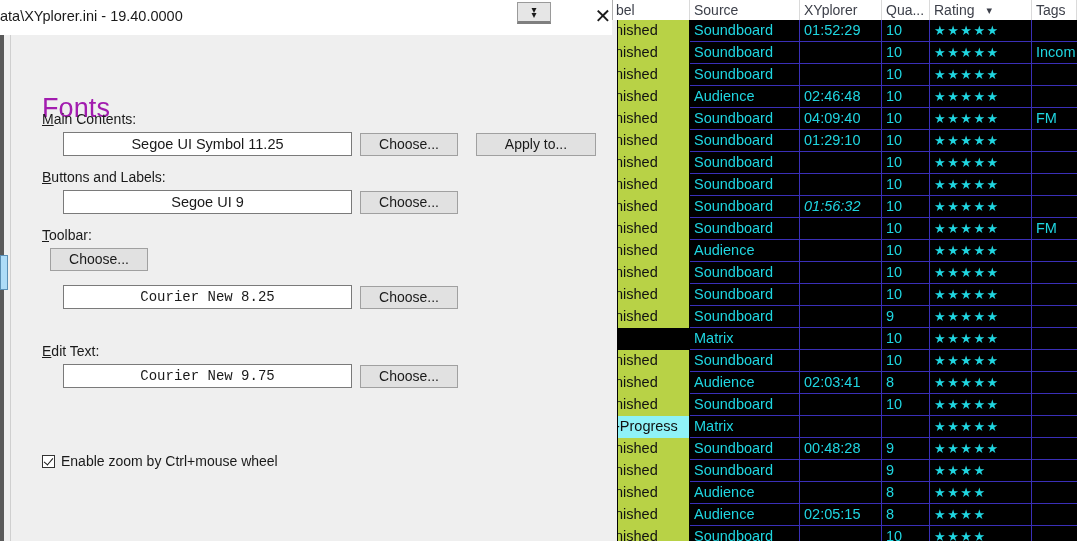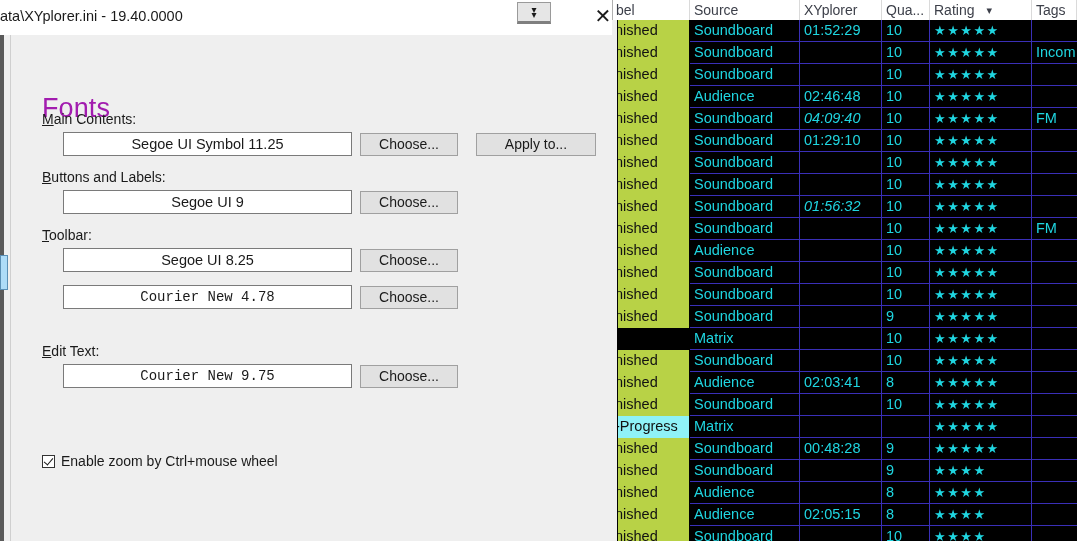--- a/index.html
+++ b/index.html
@@ -371,21 +371,21 @@
           <div class="fl-cell c-label lbl-finished" style="width: 78px;">nished</div>
           <div class="fl-cell" style="width: 110px;">Audience</div>
           <div class="fl-cell" style="width: 82px;">02:46:48</div>
           <div class="fl-cell" style="width: 48px;">10</div>
           <div class="fl-cell" style="width: 102px;"><span class="stars">★★★★★</span></div>
           <div class="fl-cell c-tags" style="width: 45px;"></div>
         </div>
         <div class="fl-row">
           <div class="fl-cell c-label lbl-finished" style="width: 78px;">nished</div>
           <div class="fl-cell" style="width: 110px;">Soundboard</div>
-          <div class="fl-cell" style="width: 82px; font-style: italic;">04:09:40</div>
+          <div class="fl-cell" style="width: 82px;">04:09:40</div>
           <div class="fl-cell" style="width: 48px;">10</div>
           <div class="fl-cell" style="width: 102px;"><span class="stars">★★★★★</span></div>
           <div class="fl-cell c-tags" style="width: 45px;">FM</div>
         </div>
         <div class="fl-row">
           <div class="fl-cell c-label lbl-finished" style="width: 78px;">nished</div>
           <div class="fl-cell" style="width: 110px;">Soundboard</div>
           <div class="fl-cell" style="width: 82px;">01:29:10</div>
           <div class="fl-cell" style="width: 48px;">10</div>
           <div class="fl-cell" style="width: 102px;"><span class="stars">★★★★★</span></div>
@@ -570,27 +570,26 @@
           <div class="field-group" style="top: 134px;">
             <div class="field-label"><u>B</u>uttons and Labels:</div>
             <div class="field-row">
               <div class="font-input">Segoe UI 9</div>
               <div class="btn btn-choose">Choose...</div>
             </div>
           </div>
           <div class="field-group" style="top: 192px;">
             <div class="field-label"><u>T</u>oolbar:</div>
             <div class="field-row">
-              <div class="font-input">Segoe UI 8.25</div>
               <div class="btn btn-choose">Choose...</div>
             </div>
           </div>
           <div class="field-group" style="top: 250px;">
             <div class="field-row">
-              <div class="font-input mono">Courier New 4.78</div>
+              <div class="font-input mono">Courier New 8.25</div>
               <div class="btn btn-choose">Choose...</div>
             </div>
           </div>
           <div class="field-group" style="top: 308px;">
             <div class="field-label"><u>E</u>dit Text:</div>
             <div class="field-row">
               <div class="font-input mono">Courier New 9.75</div>
               <div class="btn btn-choose">Choose...</div>
             </div>
           </div>

